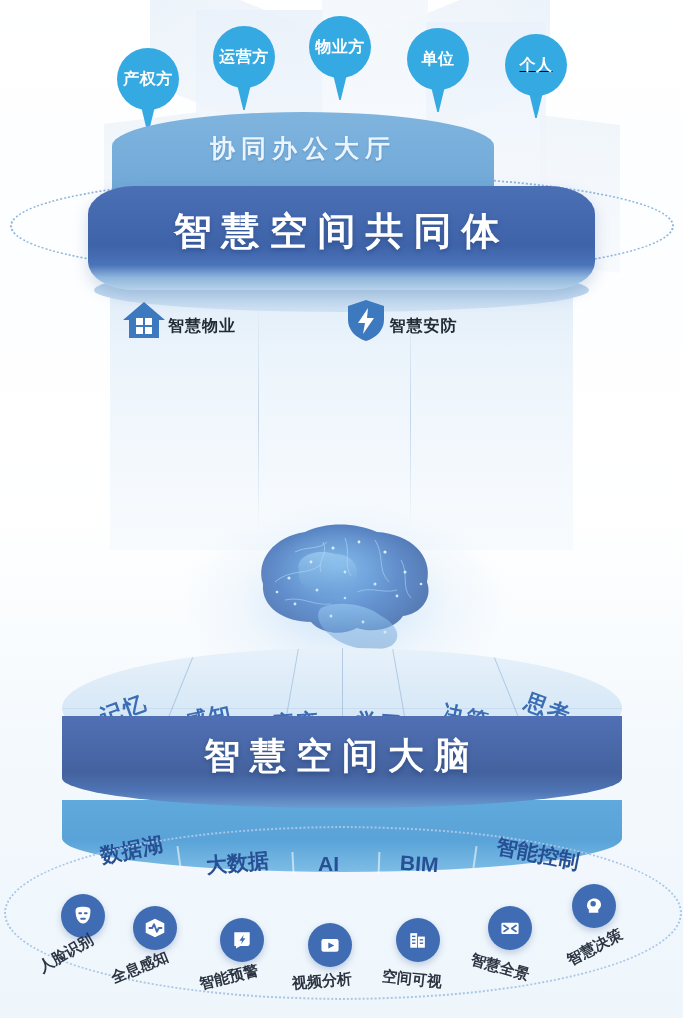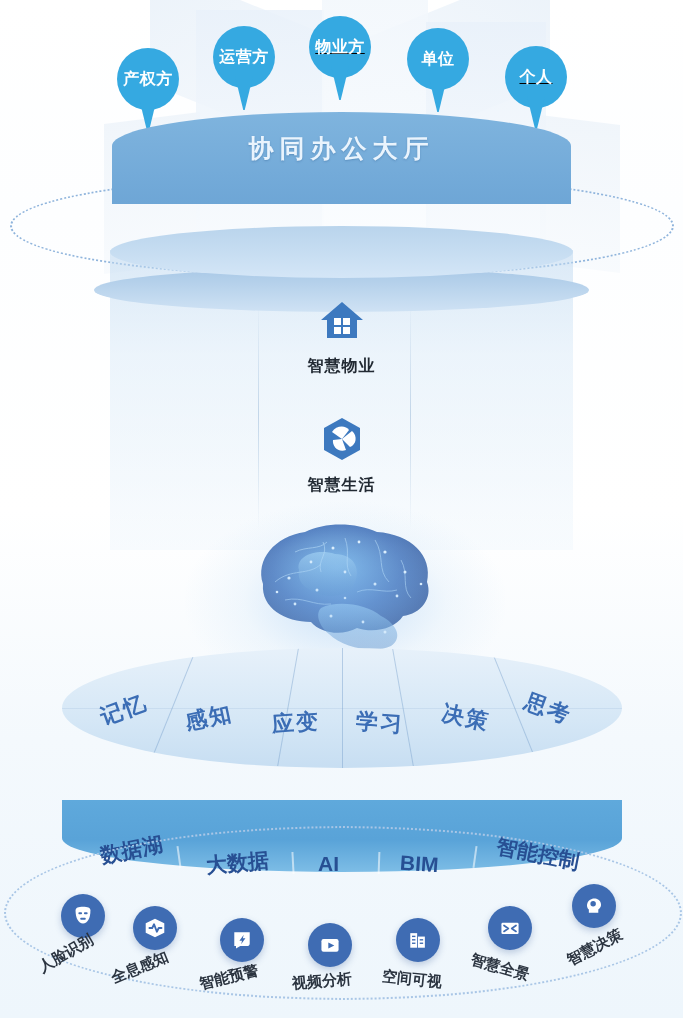--- a/index.html
+++ b/index.html
@@ -50,21 +50,21 @@
   .pin{position:absolute;width:62px;height:62px;border-radius:50% 50% 50% 50%;
     background:#35a9e1;display:flex;align-items:center;justify-content:center;}
   .pin:after{content:"";position:absolute;bottom:-22px;left:50%;margin-left:-9px;
     width:18px;height:34px;background:#35a9e1;
     clip-path:polygon(0 0,100% 0,54% 100%,46% 100%);}
   .pin span{position:relative;z-index:2;color:#fff;font-size:16px;font-weight:700;
     letter-spacing:.5px;white-space:nowrap;}
 
   
   .cyl-top-light{
-    position:absolute;left:112px;top:112px;width:459px;height:92px;
+    position:absolute;left:112px;top:112px;width:382px;height:92px;
     background:linear-gradient(180deg,#7fb4de 0%,#6ea6d6 100%);
     border-radius:50% 50% 0 0 / 34px 34px 0 0;
   }
   .cyl-top-light .hall{
     position:absolute;left:0;right:0;top:20px;text-align:center;color:#eaf4fd;
     font-size:25px;font-weight:700;letter-spacing:6px;text-shadow:0 1px 2px rgba(40,90,140,.35);
   }
   .cyl-main{
     position:absolute;left:88px;top:186px;width:507px;height:104px;
     background:linear-gradient(180deg,#4a6fb5 0%,#3f63a9 58%,#4a74ba 76%,#8fb6dd 88%,#b7d2ea 100%);
@@ -77,21 +77,21 @@
     text-shadow:0 2px 4px rgba(30,60,110,.45);
   }
   .cyl-main-base{
     position:absolute;left:94px;top:268px;width:495px;height:44px;border-radius:50%;
     background:linear-gradient(180deg,#a8c8e6,#cfe2f4);
   }
 
   
   .grid{position:absolute;left:120px;top:296px;width:443px;}
   .grid-row{display:flex;}
-  .cell{flex:1;display:flex;flex-direction:column;align-items:center;}
+  .cell{flex:1;display:flex;flex-direction:row;align-items:center;}
   .ic{width:48px;height:48px;position:relative;}
   .ic svg{display:block;width:48px;height:48px;}
   .cell-label{margin-top:12px;font-size:16px;color:#222a33;font-weight:600;letter-spacing:1px;}
 
   
   .brain-wrap{position:absolute;left:225px;top:512px;width:240px;height:150px;}
   .brain-glow{position:absolute;left:-40px;top:-10px;width:320px;height:180px;
     background:radial-gradient(ellipse at 50% 55%,rgba(140,190,240,.45) 0%,rgba(190,220,245,.18) 45%,rgba(255,255,255,0) 72%);}
 
   
@@ -142,68 +142,69 @@
 
   <div class="ring ring-top"></div>
 
   <div id="pins">
       <div class="pin" style="left: 117px; top: 48px; font-family: Liberation Mono, monospace;">
         <span>产权方</span>
       </div>
       <div class="pin" style="left: 213px; top: 26px; text-align: right;">
         <span>运营方</span>
       </div>
-      <div class="pin" style="left: 309px; top: 16px; text-decoration: underline;">
+      <div class="pin" style="left: 309px; top: 16px;">
         <span>物业方</span>
       </div>
       <div class="pin" style="left: 407px; top: 28px;">
         <span>单位</span>
       </div>
-      <div class="pin" style="left: 505px; top: 46px; text-decoration: underline;">
+      <div class="pin" style="left: 505px; top: 34px; text-decoration: underline;">
         <span>个人</span>
       </div>
     </div>
 
   <div class="column"></div>
   <div class="col-div" style="left:258px;top:300px;height:230px;"></div>
   <div class="col-div" style="left:410px;top:300px;height:230px;"></div>
 
   <div class="cyl-main-base"></div>
   <div class="cyl-top-light">
     <div class="hall">协同办公大厅</div>
   </div>
   <div class="column-top"></div>
+  <div class="cyl-main">
+    <div class="title">智慧空间共同体</div>
+  </div>
 
   <div class="grid">
     <div class="grid-row" id="row1">
         <div class="cell">
           <div class="ic">
             <svg viewBox="0 0 48 48">
               <path d="M24 6 L45 24 H39 V42 H9 V24 H3 Z" fill="#3d79bf"></path>
               <rect x="16" y="22" width="7" height="7" fill="#fff"></rect>
               <rect x="25" y="22" width="7" height="7" fill="#fff"></rect>
               <rect x="16" y="31" width="7" height="7" fill="#fff"></rect>
               <rect x="25" y="31" width="7" height="7" fill="#fff"></rect>
             </svg>
           </div>
           <div class="cell-label">智慧物业</div>
         </div>
-      </div>
-    <div class="grid-row" id="row2" style="margin-top:38px;">
         <div class="cell">
           <div class="ic">
             <svg viewBox="0 0 48 48">
-              <path d="M24 3 L42 13 V35 L24 45 L6 35 V13 Z" fill="#3d79bf"></path>
-              <path d="M24 24 L14 17 C18 10 28 10 31 15 Z" fill="#fff"></path>
-              <path d="M24 24 L34 16 C40 21 38 30 32 32 Z" fill="#fff"></path>
-              <path d="M24 24 L28 35 C20 38 14 31 15 25 Z" fill="#fff"></path>
+              <path d="M24 4 L42 10 V24 C42 34 34 42 24 45 C14 42 6 34 6 24 V10 Z" fill="#3d79bf"></path>
+              <path d="M26 12 L16 27 H23 L21 38 L32 22 H25 Z" fill="#fff"></path>
             </svg>
           </div>
-          <div class="cell-label">智慧生活</div>
+          <div class="cell-label">智慧安防</div>
         </div>
+      </div>
+    <div class="grid-row" id="row2" style="margin-top:38px;">
       </div>
   </div>
 
   <div class="brain-wrap">
     <div class="brain-glow"></div>
     <svg viewBox="0 0 240 150" width="240" height="150">
       <defs>
         <radialGradient id="bg1" cx="45%" cy="40%" r="70%">
           <stop offset="0%" stop-color="#6fb2e8"></stop>
           <stop offset="55%" stop-color="#3f6fb8"></stop>
@@ -271,20 +272,23 @@
       <div class="tech-item" style="left: 100px; top: 836px; transform: rotate(-11deg);">数据湖</div>
       <div class="tech-item" style="left: 206px; top: 849px; transform: rotate(-5deg);">大数据</div>
       <div class="tech-item" style="left: 318px; top: 852px; transform: rotate(0deg);">AI</div>
       <div class="tech-item" style="left: 400px; top: 852px; transform: rotate(4deg);">BIM</div>
       <div class="tech-item" style="left: 496px; top: 840px; transform: rotate(11deg);">智能控制</div>
       <div class="tech-sep" style="left: 178px; top: 846px; transform: rotate(-8deg);"></div>
       <div class="tech-sep" style="left: 292px; top: 852px; transform: rotate(-3deg);"></div>
       <div class="tech-sep" style="left: 378px; top: 852px; transform: rotate(2deg);"></div>
       <div class="tech-sep" style="left: 474px; top: 846px; transform: rotate(8deg);"></div>
     </div>
+  <div class="cyl2-band">
+    <div class="title2">智慧空间大脑</div>
+  </div>
 
   <div class="ring ring-bottom"></div>
   <div id="chips">
       <div class="chip" style="left: 61px; top: 894px;">
         <span>
           <svg viewBox="0 0 28 28" width="26" height="26">
             <path d="M6 8 C6 5 9 4 14 4 C19 4 22 5 22 8 C22 16 19 22 14 22 C9 22 6 16 6 8 Z" fill="#fff"></path>
             <rect x="9" y="10" width="4" height="2" rx="1" fill="#3f6cb3"></rect>
             <rect x="15" y="10" width="4" height="2" rx="1" fill="#3f6cb3"></rect>
             <rect x="11" y="16" width="6" height="2" rx="1" fill="#3f6cb3"></rect>

